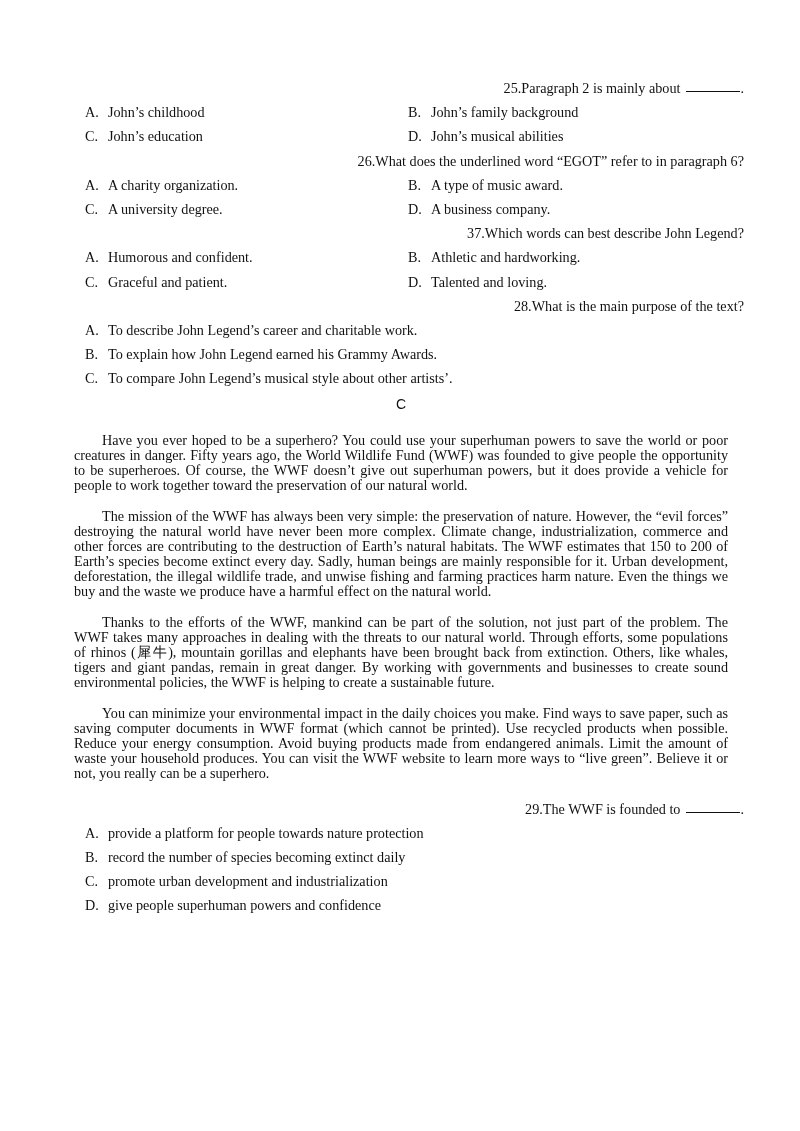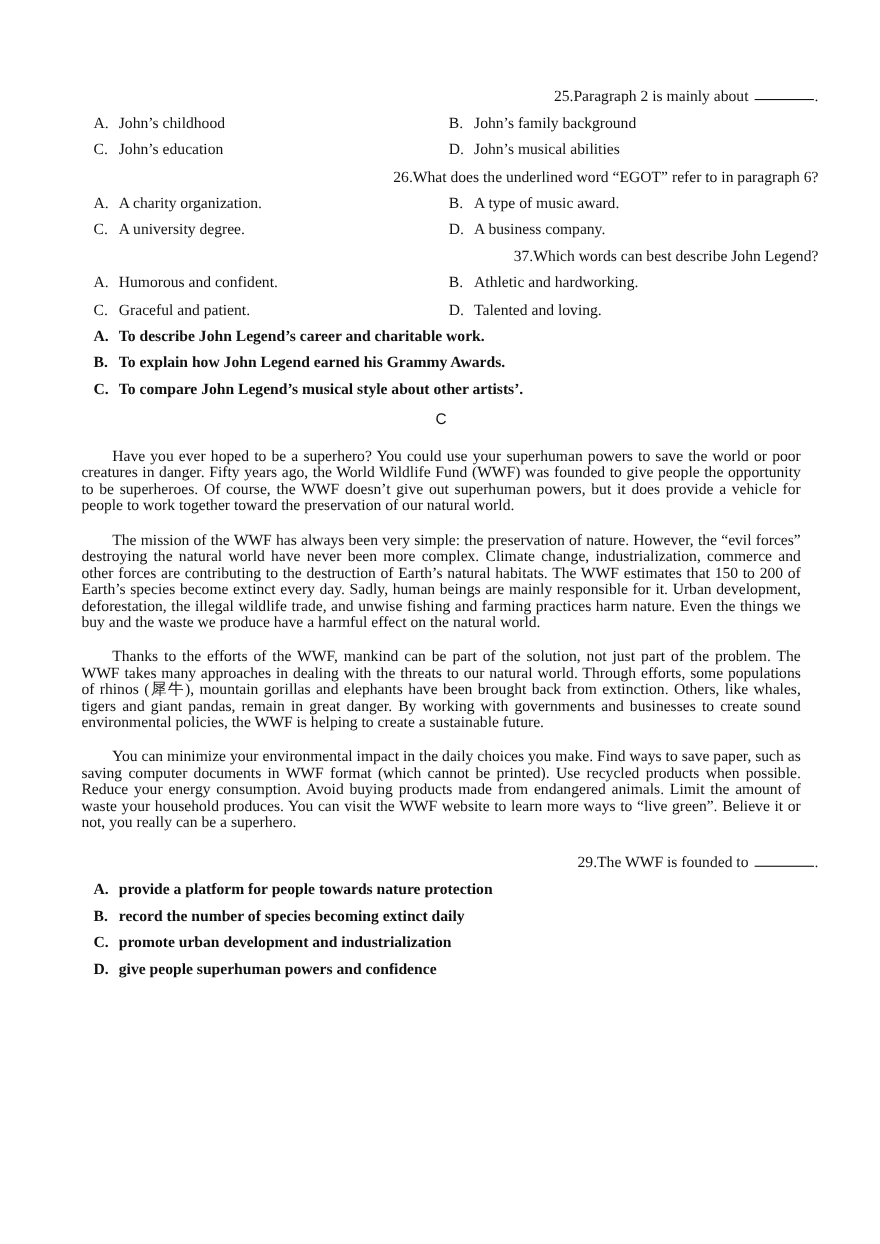--- a/index.html
+++ b/index.html
@@ -10,21 +10,21 @@
     font-size: 14.2px;
   }
   .page { position: absolute; left: 58px; top: 76px; width: 686px; }
   .line { height: 24.2px; line-height: 24.2px; white-space: nowrap; text-align: right; }
   .q { position: relative; }
   .qnum { display: inline-block; width: 27px; }
   .blank { display: inline-block; width: 54px; border-bottom: 1px solid #111; height: 0; vertical-align: middle; margin-left: 6px; position: relative; top: 2px; }
   .opts2 { position: relative; height: 24.2px; line-height: 24.2px; white-space: nowrap; }
   .opts2 .left { position: absolute; left: 27px; }
   .opts2 .right { position: absolute; left: 350px; }
-  .opt1 { padding-left: 27px; height: 24.2px; line-height: 24.2px; white-space: nowrap; font-weight: bold; }
+  .opt1 { padding-left: 27px; height: 24.2px; line-height: 24.2px; white-space: nowrap; }
   .olab { display: inline-block; width: 23px; }
   .section { text-align: center; font-family: "Liberation Sans", "DejaVu Sans", sans-serif; font-size: 14px; height: 24.2px; line-height: 24.2px; margin-top: 2px; }
   .para { text-align: justify; text-align-last: left; line-height: 15px; text-indent: 28px; margin: 16px; }
 </style>
 </head>
 <body>
 
 <div class="page">
 
   <div class="q">
@@ -63,20 +63,23 @@
       <span class="left"><span class="olab">A.</span><span>Humorous and confident.</span></span>
       <span class="right"><span class="olab">B.</span><span>Athletic and hardworking.</span></span>
     </div>
     <div class="opts2">
       <span class="left"><span class="olab">C.</span><span>Graceful and patient.</span></span>
       <span class="right"><span class="olab">D.</span><span>Talented and loving.</span></span>
     </div>
   </div>
 
   <div class="q">
+    <div class="line">
+      <span class="qnum">28.</span><span>What is the main purpose of the text?</span>
+    </div>
     <div class="opt1"><span class="olab">A.</span><span>To describe John Legend’s career and charitable work.</span></div>
     <div class="opt1"><span class="olab">B.</span><span>To explain how John Legend earned his Grammy Awards.</span></div>
     <div class="opt1"><span class="olab">C.</span><span>To compare John Legend’s musical style about other artists’.</span></div>
   </div>
 
   <div class="section">C</div>
   <p class="para">Have you ever hoped to be a superhero? You could use your superhuman powers to save the world or poor creatures in danger. Fifty years ago, the World Wildlife Fund (WWF) was founded to give people the opportunity to be superheroes. Of course, the WWF doesn’t give out superhuman powers, but it does provide a vehicle for people to work together toward the preservation of our natural world.</p>
   <p class="para">The mission of the WWF has always been very simple: the preservation of nature. However, the “evil forces” destroying the natural world have never been more complex. Climate change, industrialization, commerce and other forces are contributing to the destruction of Earth’s natural habitats. The WWF estimates that 150 to 200 of Earth’s species become extinct every day. Sadly, human beings are mainly responsible for it. Urban development, deforestation, the illegal wildlife trade, and unwise fishing and farming practices harm nature. Even the things we buy and the waste we produce have a harmful effect on the natural world.</p>
   <p class="para">Thanks to the efforts of the WWF, mankind can be part of the solution, not just part of the problem. The WWF takes many approaches in dealing with the threats to our natural world. Through efforts, some populations of rhinos (犀牛), mountain gorillas and elephants have been brought back from extinction. Others, like whales, tigers and giant pandas, remain in great danger. By working with governments and businesses to create sound environmental policies, the WWF is helping to create a sustainable future.</p>
   <p class="para">You can minimize your environmental impact in the daily choices you make. Find ways to save paper, such as saving computer documents in WWF format (which cannot be printed). Use recycled products when possible. Reduce your energy consumption. Avoid buying products made from endangered animals. Limit the amount of waste your household produces. You can visit the WWF website to learn more ways to “live green”. Believe it or not, you really can be a superhero.</p>

